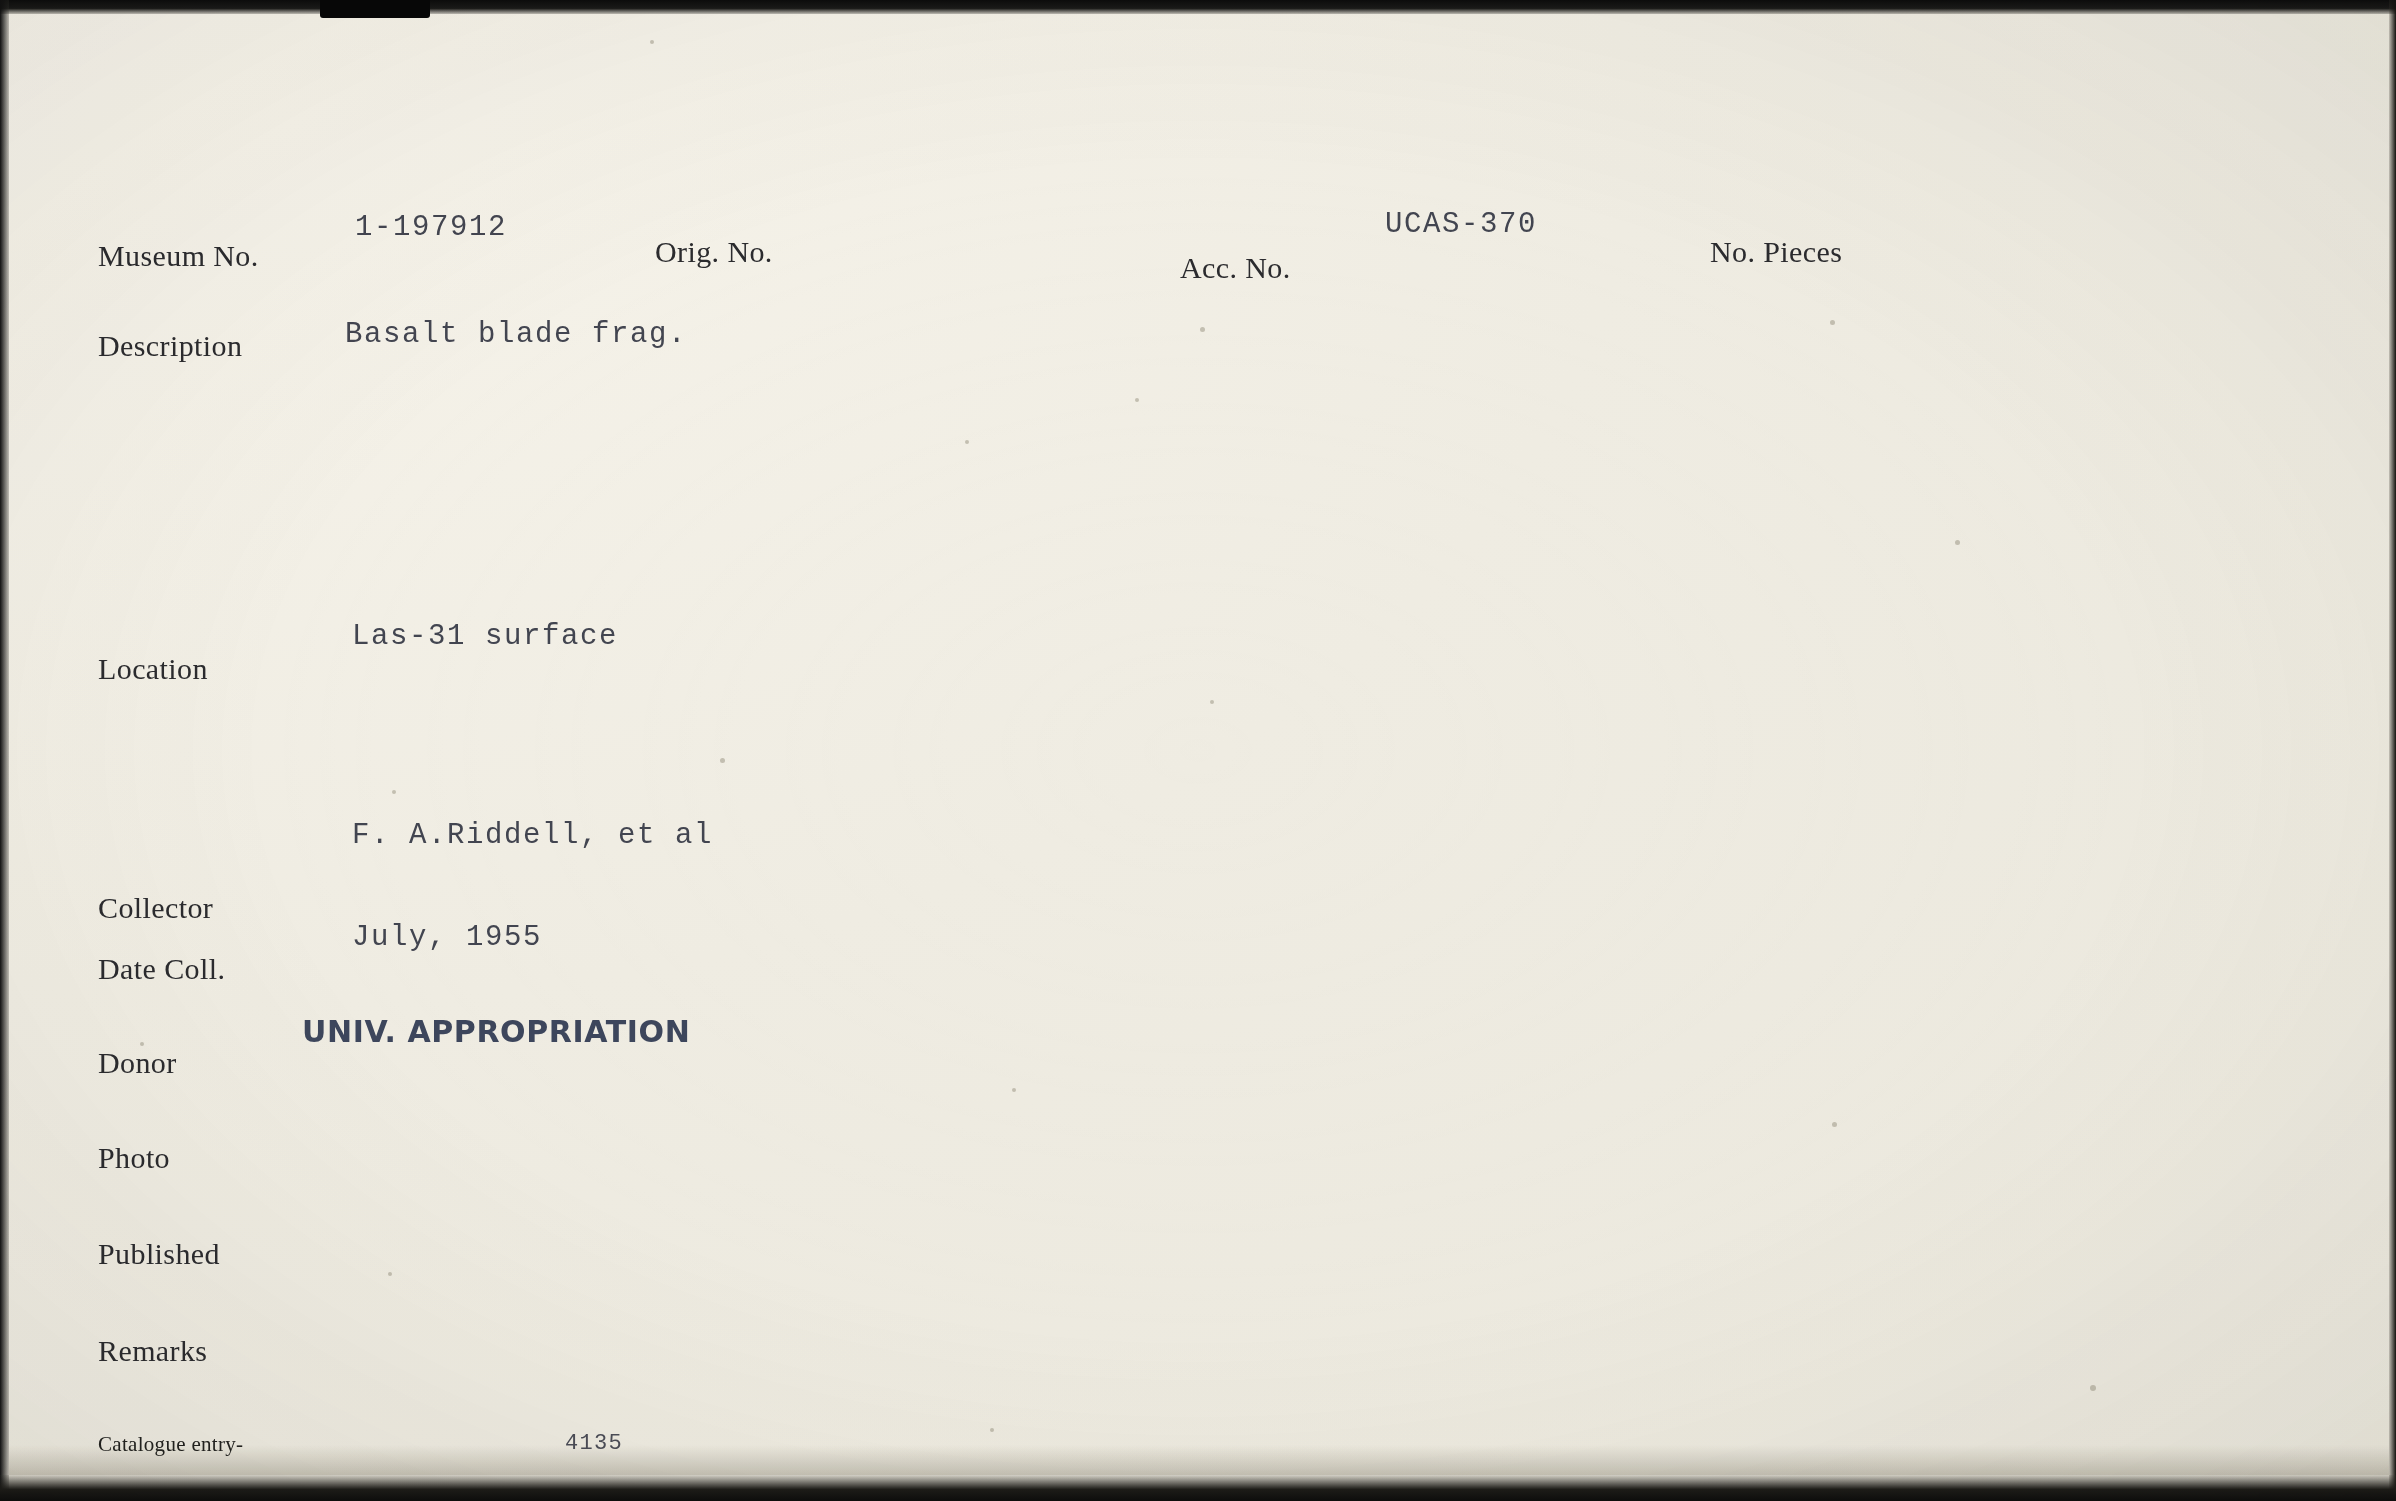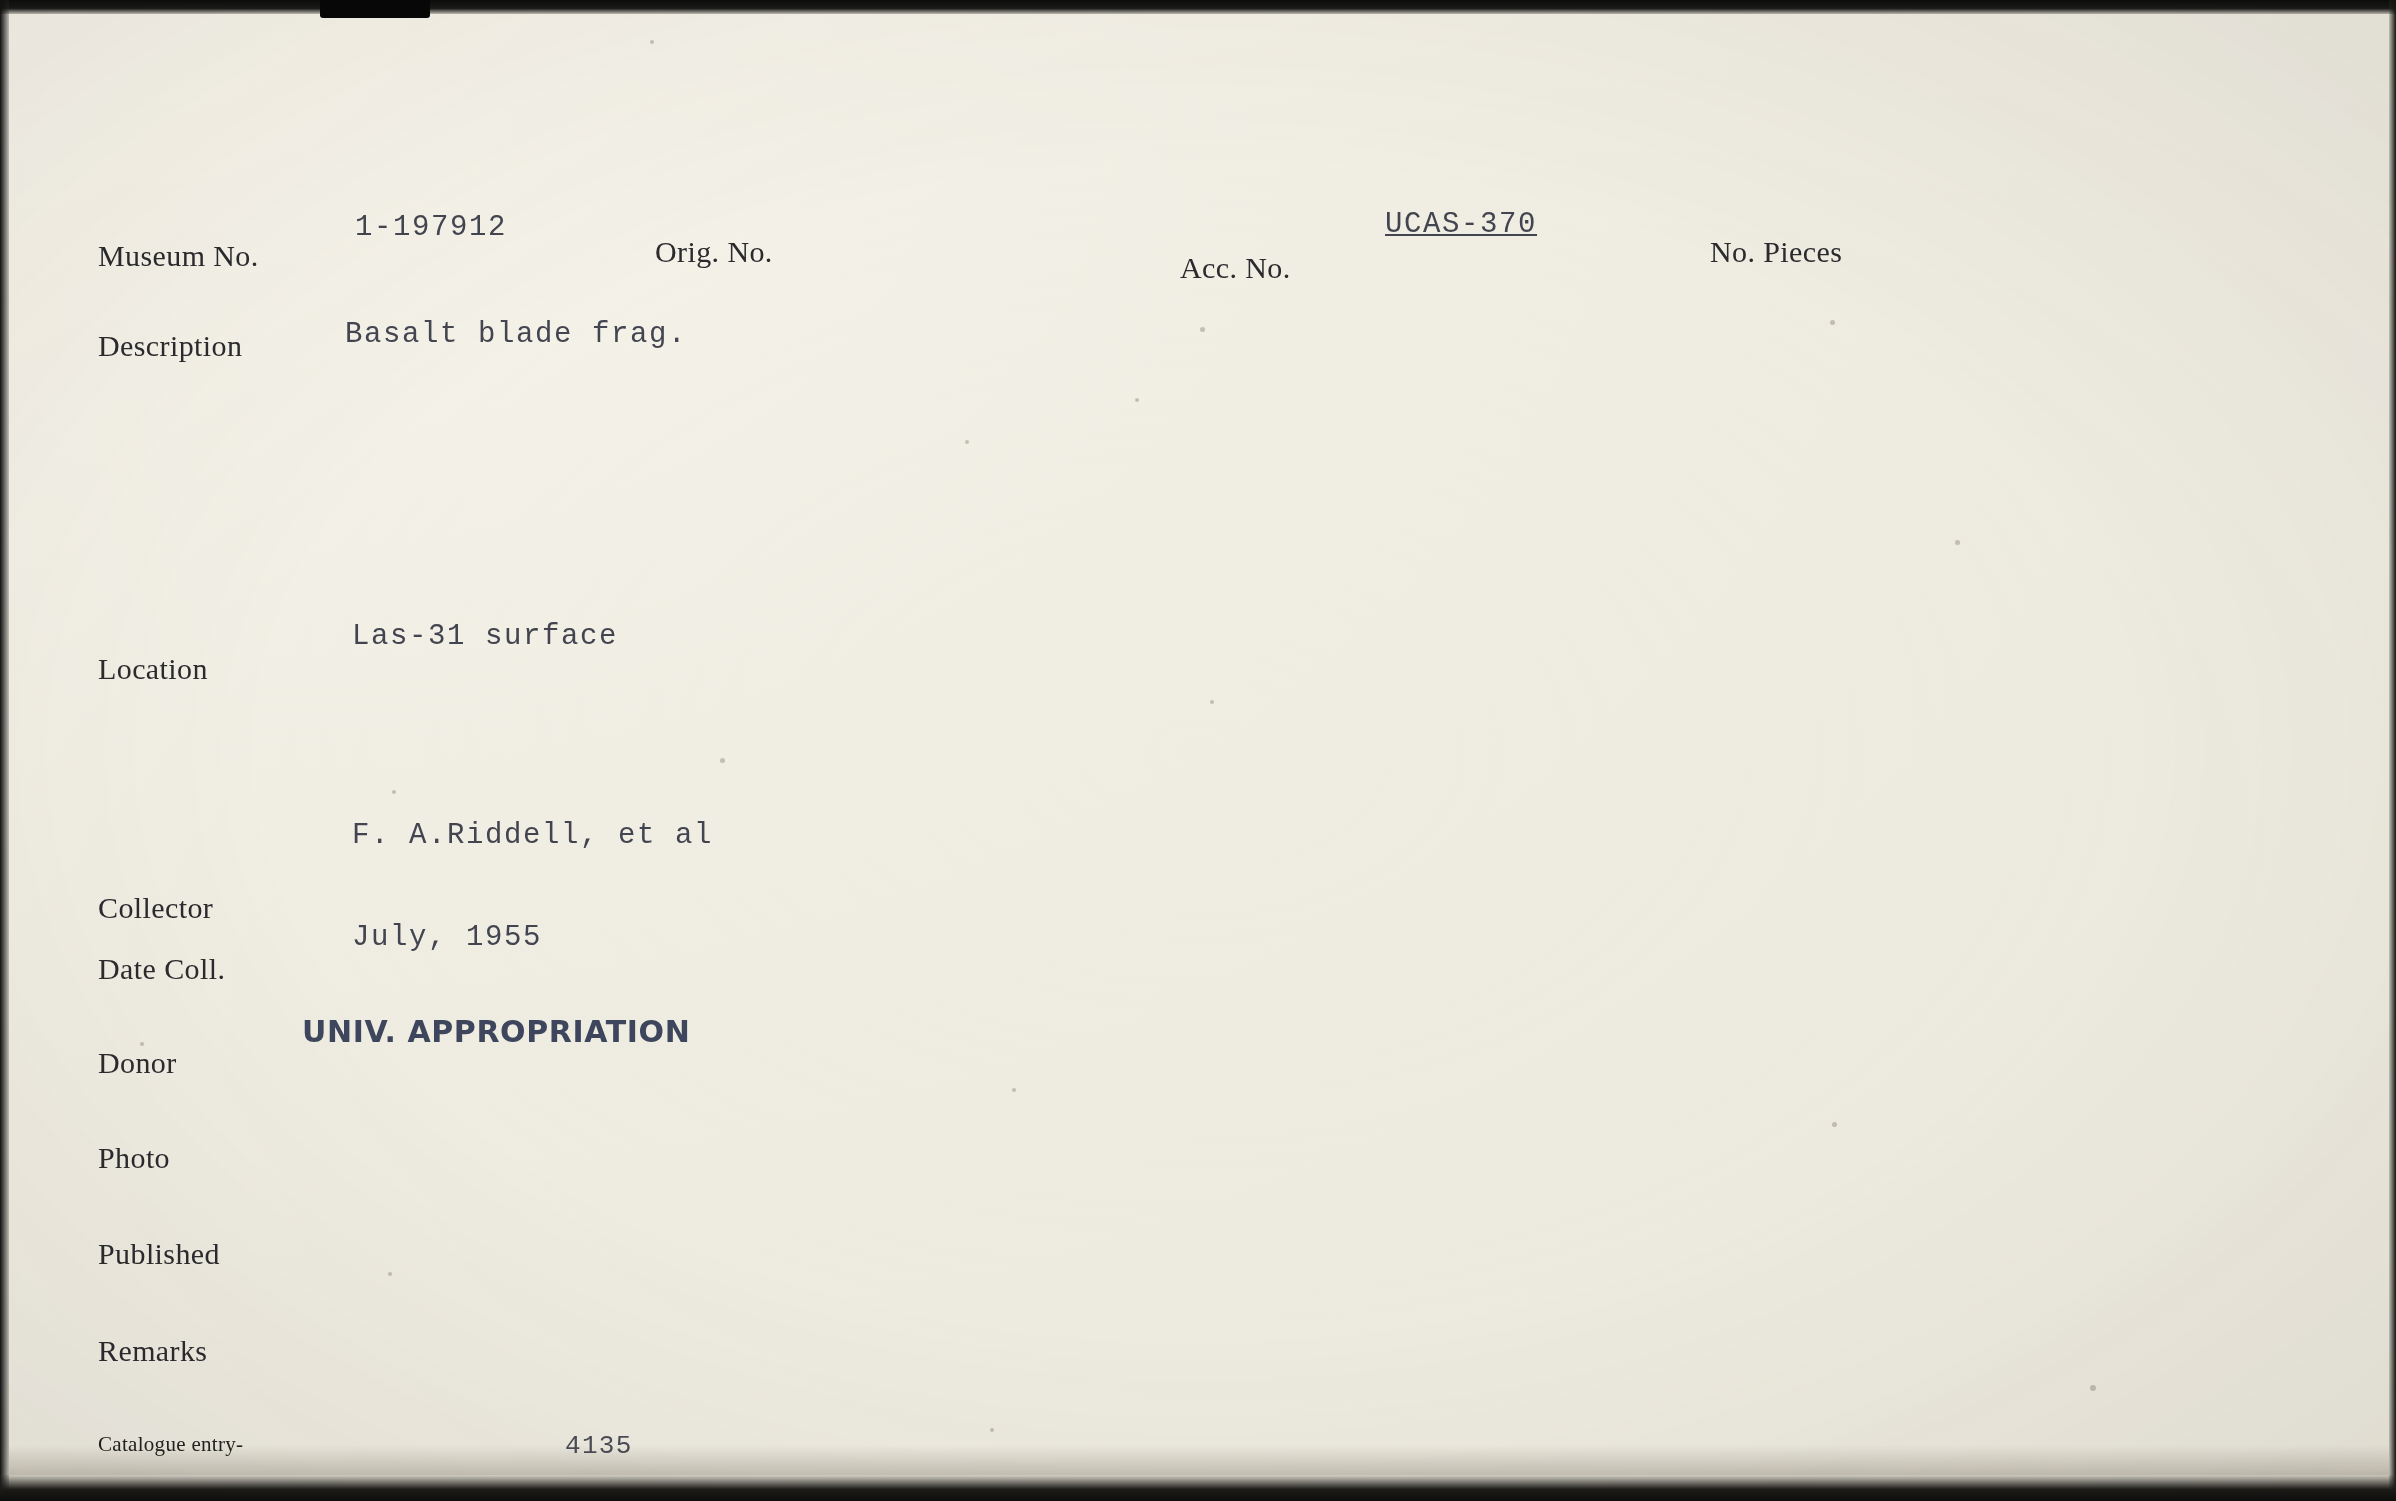--- a/index.html
+++ b/index.html
@@ -151,21 +151,21 @@
   <div class="edge-shadow"></div>
   <div class="scan-bottom"></div>
 
   <div class="label" style="left:98px; top:200px;">Museum No.</div>
   <div class="typed" style="left:355px; top:211px;">1-197912</div>
 
   <div class="label" style="left:655px; top:196px;">Orig. No.</div>
   <div class="typed" style="left:860px; top:207px;"></div>
 
   <div class="label" style="left:1180px; top:212px;">Acc. No.</div>
-  <div class="typed" style="left:1385px; top:208px;text-decoration:underline;">UCAS-370</div>
+  <div class="typed" style="left:1385px; top:208px;">UCAS-370</div>
 
   <div class="label" style="left:1710px; top:196px;">No. Pieces</div>
   <div class="typed" style="left:1960px; top:208px;"></div>
 
   <div class="label" style="left:98px; top:290px;">Description</div>
   <div class="typed" style="left:345px; top:297px;margin-top:21px;">Basalt blade frag.</div>
 
   <div class="label" style="left:98px; top:613px;">Location</div>
   <div class="typed" style="left:352px; top:620px;">Las-31 surface</div>
 
@@ -181,21 +181,21 @@
   <div class="label" style="left:98px; top:1102px;">Photo</div>
   <div class="typed" style="left:352px; top:1108px;"></div>
 
   <div class="label" style="left:98px; top:1198px;">Published</div>
   <div class="typed" style="left:352px; top:1204px;"></div>
 
   <div class="label" style="left:98px; top:1295px;">Remarks</div>
   <div class="typed" style="left:352px; top:1301px;"></div>
 
   <div class="label-sm" style="left:98px; top:1432px;">Catalogue entry-</div>
-  <div class="typed-sm" style="left:565px; top:1431px; font-size:26px;">4135</div>
+  <div class="typed-sm" style="left:565px; top:1431px; font-size:22px;">4135</div>
 
   <div class="fleck" style="left:1200px; top:327px; width:5px; height:5px;"></div>
   <div class="fleck" style="left:1830px; top:320px; width:5px; height:5px;"></div>
   <div class="fleck" style="left:965px; top:440px; width:4px; height:4px;"></div>
   <div class="fleck" style="left:1135px; top:398px; width:4px; height:4px;"></div>
   <div class="fleck" style="left:1955px; top:540px; width:5px; height:5px;"></div>
   <div class="fleck" style="left:720px; top:758px; width:5px; height:5px;"></div>
   <div class="fleck" style="left:1210px; top:700px; width:4px; height:4px;"></div>
   <div class="fleck" style="left:392px; top:790px; width:4px; height:4px;"></div>
   <div class="fleck" style="left:1832px; top:1122px; width:5px; height:5px;"></div>

